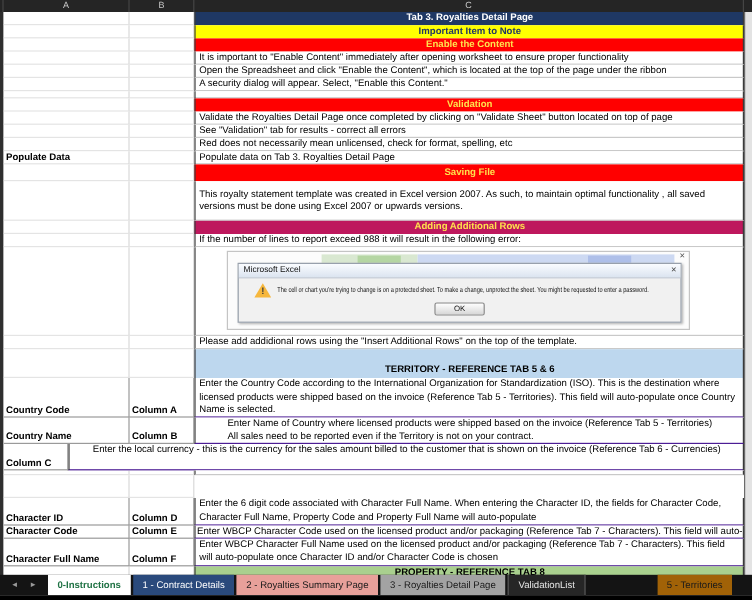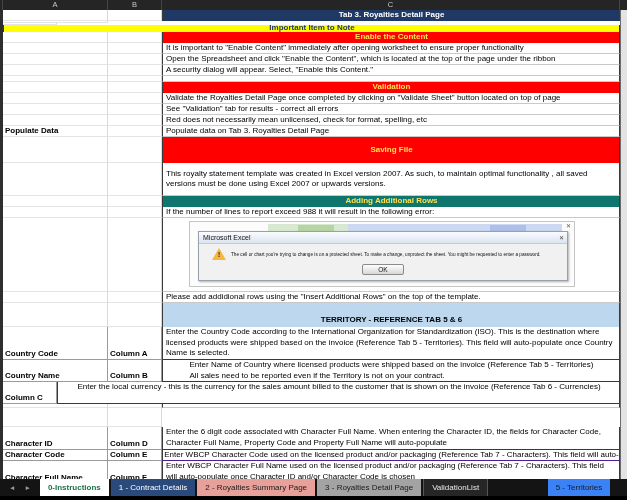--- a/index.html
+++ b/index.html
@@ -101,21 +101,21 @@
   <div id="rowheader"></div>
 
   <div id="grid">
       <div class="row" style="height: 11px;">
         <div class="ca"></div>
         <div class="cb"></div>
         <div class="cc secc" style="background: rgb(31, 56, 100);">
           <div class="cctext" style="color: rgb(255, 255, 255);">Tab 3. Royalties Detail Page</div>
         </div>
       </div>
-      <div class="row" style="height: 11px; flex-direction: column;">
+      <div class="row" style="height: 11px;">
         <div class="ca"></div>
         <div class="cb"></div>
         <div class="cc secc" style="background: rgb(255, 255, 0);">
           <div class="cctext" style="color: rgb(31, 56, 100);">Important Item to Note</div>
         </div>
       </div>
       <div class="row" style="height: 11px;">
         <div class="ca"></div>
         <div class="cb"></div>
         <div class="cc secc" style="background: rgb(255, 0, 0);">
@@ -176,38 +176,38 @@
           <div class="cctext">Red does not necessarily mean unlicensed, check for format, spelling, etc</div>
         </div>
       </div>
       <div class="row" style="height: 11px;">
         <div class="ca">Populate Data</div>
         <div class="cb"></div>
         <div class="cc nowrap">
           <div class="cctext">Populate data on Tab 3. Royalties Detail Page</div>
         </div>
       </div>
-      <div class="row" style="height: 26px;">
+      <div class="row" style="height: 14px;">
         <div class="ca"></div>
         <div class="cb"></div>
         <div class="cc secc" style="background: rgb(255, 0, 0);">
           <div class="cctext" style="color: rgb(255, 225, 77);">Saving File</div>
         </div>
       </div>
       <div class="row" style="height: 33px;">
         <div class="ca"></div>
         <div class="cb"></div>
         <div class="cc vcenter">
           <div class="cctext">This royalty statement template was created in Excel version 2007.  As such, to maintain optimal functionality , all saved versions must be done using Excel 2007 or upwards versions.</div>
         </div>
       </div>
       <div class="row" style="height: 11px;">
         <div class="ca"></div>
         <div class="cb"></div>
-        <div class="cc secc" style="background: #0f766e;">
+        <div class="cc secc" style="background: #be185d;">
           <div class="cctext" style="color: rgb(255, 225, 77);">Adding Additional Rows</div>
         </div>
       </div>
       <div class="row" style="height: 11px;">
         <div class="ca"></div>
         <div class="cb"></div>
         <div class="cc nowrap">
           <div class="cctext">If the number of lines to report exceed 988 it will result in the following error:</div>
         </div>
       </div>
@@ -331,17 +331,17 @@
     <div id="navarrows">
       <span>◄</span>
       <span>►</span>
     </div>
   <div class="tab active" style="background: rgb(255, 255, 255); color: rgb(31, 114, 68);">0-Instructions</div>
       <div class="tab" style="background: rgb(42, 74, 124); color: rgb(255, 255, 255);">1 - Contract Details</div>
       <div class="tab" style="background: rgb(232, 160, 154); color: rgb(26, 26, 26);">2 - Royalties Summary Page</div>
       <div class="tab" style="background: #a3a3a3; color: rgb(26, 26, 26);">3 - Royalties Detail Page</div>
       <div class="tab darktab" style="background: rgb(38, 38, 38); color: rgb(232, 232, 232);">ValidationList</div>
       <div class="tab darktab" style="background: rgb(38, 38, 38); color: rgb(232, 232, 232); margin-top: 24px;">Ref Files--&gt;</div>
-      <div class="tab" style="background: #3b82f6; color: rgb(26, 26, 26);">5 - Territories</div>
+      <div class="tab" style="background: #a16207; color: rgb(26, 26, 26);">5 - Territories</div>
     </div>
   <div id="bottomstrip"></div>
 
 </div>
 
 </body></html>

